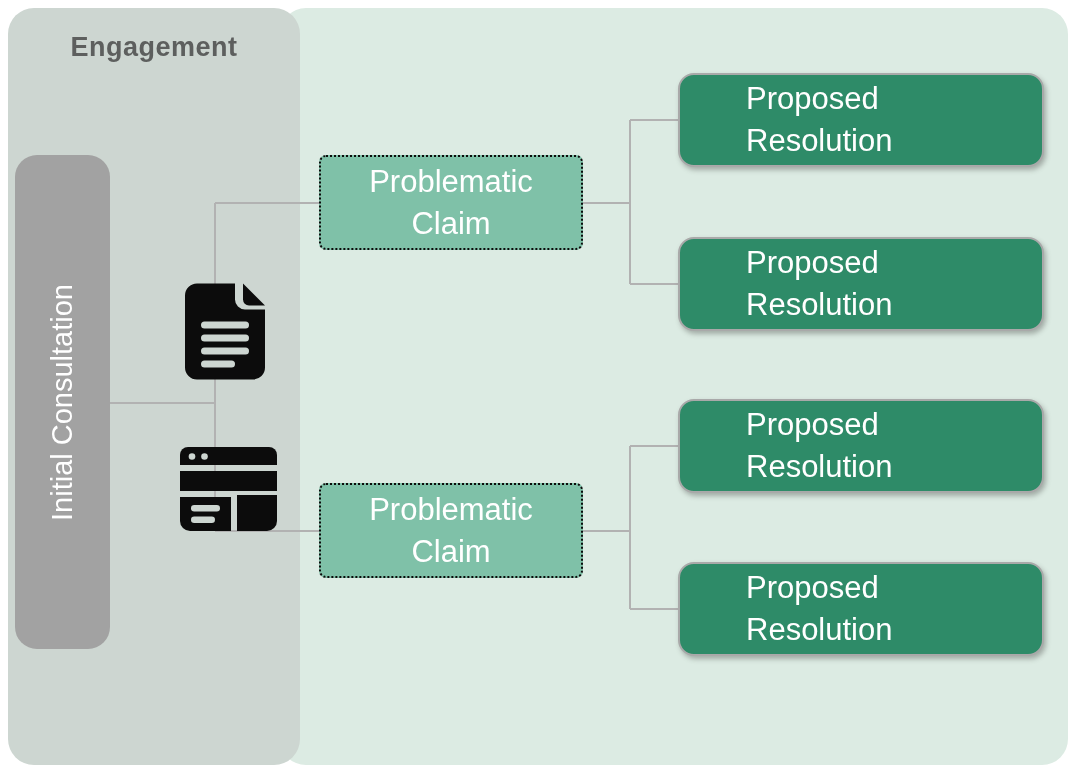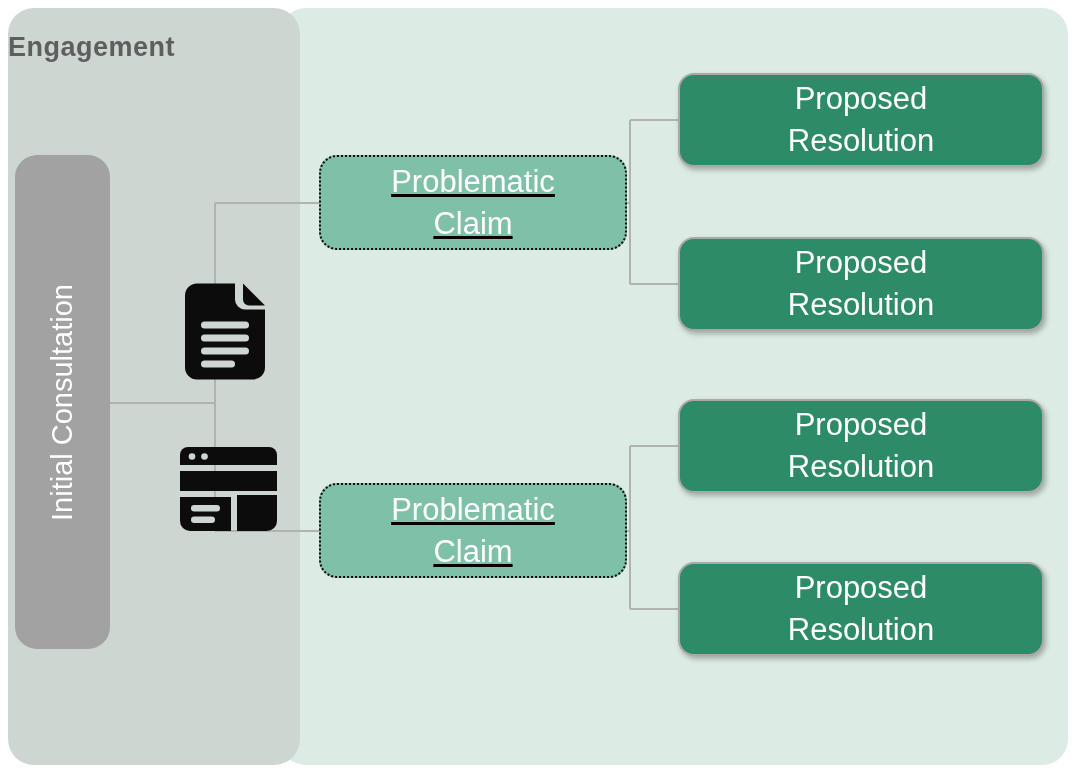--- a/index.html
+++ b/index.html
@@ -22,21 +22,21 @@
     left: 8px; top: 8px; width: 292px; height: 757px;
     background: var(--engagement-bg, #cdd6d1);
     z-index: 2;
   }
 
   
   .heading {
     position: absolute; z-index: 6;
     font-size: 27px; font-weight: 700;
     color: var(--heading-text, #5d5f5e);
-    letter-spacing: 0.5px;
+    text-align: center; letter-spacing: 0.5px;
   }
   .heading.engagement-title { left: 8px; top: 32px; width: 292px; }
   .heading.assessment-title { left: 461px; top: 31px; width: 300px; }
 
   
   svg.connectors {
     position: absolute; left: 0; top: 0; width: 1077px; height: 778px;
     z-index: 3; pointer-events: none;
   }
   svg.connectors path {
@@ -57,46 +57,44 @@
 
   
   svg.mid-icon { position: absolute; z-index: 4; }
   svg.doc-icon { left: 185px; top: 283px; width: 80px; height: 97px; }
   svg.browser-icon { left: 180px; top: 447px; width: 97px; height: 84px; }
   .glyph { fill: var(--icon, #0c0c0c); }
   .cutout { fill: var(--engagement-bg, #cdd6d1); }
 
   
   .pc {
-    position: absolute; left: 319px; width: 308px; height: 95px;
+    position: absolute; left: 319px; width: 264px; height: 95px;
     box-sizing: border-box;
     background: var(--claim-bg, #7fc1a8);
-    border: 2px dotted #0b0b0b; border-radius: 18px;
+    border: 2px dotted #0b0b0b; border-radius: 7px;
     z-index: 4;
     display: flex; align-items: center; justify-content: center;
     text-align: center;
-    text-decoration: underline;
   }
   .pc.pc1 { top: 155px; }
   .pc.pc2 { top: 483px; }
   .pc span, .pr span {
     display: inline-block; max-width: 230px;
     color: var(--box-text, #ffffff); font-size: 31px; line-height: 42px;
   }
 
   
   .pr {
     position: absolute; left: 678px; width: 366px; height: 94px;
     box-sizing: border-box;
     background: var(--resolution-bg, #2e8b68);
     border: 2px solid #a9a9a9; border-radius: 16px;
     box-shadow: 2px 3px 5px rgba(90, 95, 92, 0.45);
     z-index: 4;
     display: flex; align-items: center; justify-content: center;
-    text-align: center;
   }
   .pr.pr1 { top: 73px; }
   .pr.pr2 { top: 237px; }
   .pr.pr3 { top: 399px; }
   .pr.pr4 { top: 562px; }
 </style>
 </head>
 <body style="--canvas-bg: #ffffff; --engagement-bg: #cdd6d1; --assessment-bg: #dcebe3; --consultation-bg: #a2a2a2; --claim-bg: #7fc1a8; --resolution-bg: #2e8b68; --connector: #b2b2b2; --heading-text: #5d5f5e; --box-text: #ffffff; --icon: #0c0c0c;">
 
 <div class="canvas">

